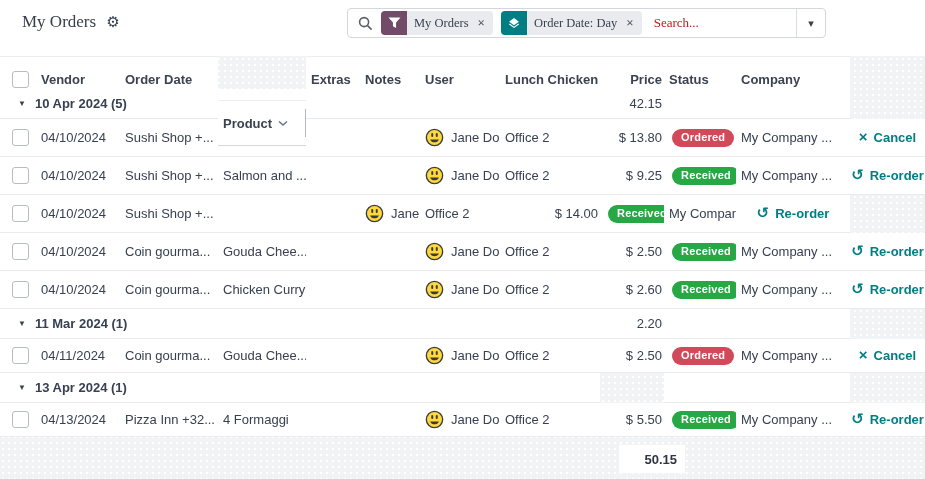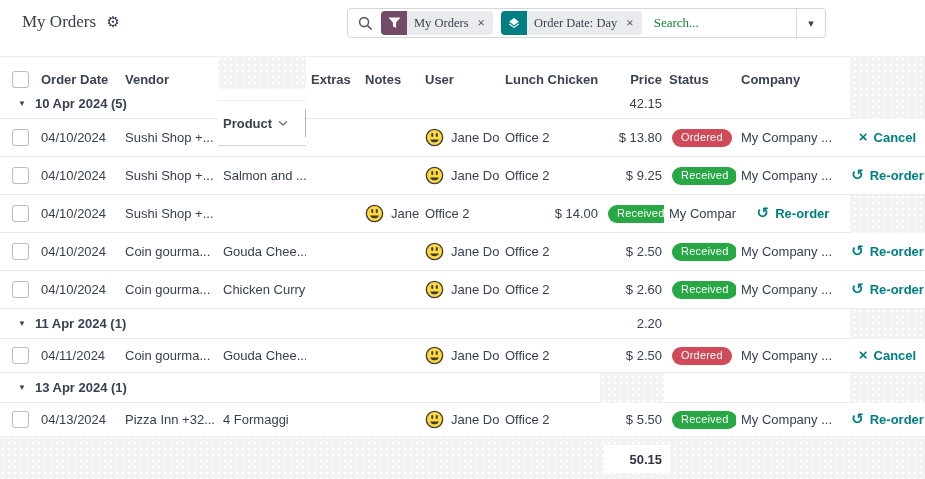--- a/index.html
+++ b/index.html
@@ -16,21 +16,21 @@
     border:1px solid #d3d6db;border-radius:4px;background:#fff;
     display:flex;align-items:center;
   }
   .s-icon{margin:0 8px 0 10px;display:flex;}
   .facet{display:flex;align-items:center;height:24px;background:#e9ebee;border-radius:4px;margin-right:8px;overflow:hidden;flex:none;}
   .facet-icon{width:26px;height:24px;display:flex;align-items:center;justify-content:center;}
   .facet-icon.purple{background:#714B67;}
   .facet-icon.teal{background:#017E84;}
   .facet-label{padding:0 7px;font-size:12.5px;color:#374151;white-space:nowrap;}
   .facet-x{padding:0 8px 0 2px;font-size:13px;font-weight:700;color:#565c64;cursor:pointer;}
-  .placeholder{color:#15803d;font-size:13px;margin-left:4px;flex:1;white-space:nowrap;overflow:hidden;}
+  .placeholder{color:#b91c1c;font-size:13px;margin-left:4px;flex:1;white-space:nowrap;overflow:hidden;}
   .sb-toggle{width:28px;align-self:stretch;border-left:1px solid #d9dce0;display:flex;align-items:center;justify-content:center;color:#374151;font-size:11px;cursor:pointer;flex:none;}
   .content{
     position:relative;height:423px;
     background-color:#f2f3f4;
     background-image:radial-gradient(#ffffff 1.1px,rgba(255,255,255,0) 1.1px);
     background-size:6px 6px;
   }
   .t-row{display:grid;grid-template-columns:36px 84px 98px 88px 54px 60px 80px 100px 64px 72px 114px 75px;box-sizing:border-box;}
   .cell{height:100%;display:flex;align-items:center;box-sizing:border-box;padding:0 5px;font-size:13px;white-space:nowrap;overflow:hidden;}
   .main{background:#fff;}
@@ -46,29 +46,29 @@
   .group-caret{font-size:8px;color:#3b4350;}
   .group-total{grid-column:9/10;justify-content:flex-end;padding-right:2px;}
   .group-fill{grid-column:10/12;}
   .data-row .main,.data-row .action-cell{background:#fff;border-bottom:1px solid #eaebee;}
   .h38{height:38px;}
   .h34{height:34px;}
   .c-check{padding-left:12px;}
   .cbx{width:15px;height:15px;border:1px solid #b6bcc4;border-radius:3px;background:#fff;display:inline-block;cursor:pointer;flex:none;}
   .c-price{justify-content:flex-end;padding-right:2px;}
   .c-status{padding-left:8px;}
-  .badge{color:#fff;font-size:11px;font-weight:400;padding:3px 9px 4px;border-radius:20px;line-height:1;letter-spacing:.2px;}
+  .badge{color:#fff;font-size:11px;font-weight:700;padding:3px 9px 4px;border-radius:20px;line-height:1;letter-spacing:.2px;}
   .c-user{gap:7px;}
   .avatar{display:flex;flex:none;}
   .action-cell{justify-content:center;gap:6px;color:#017E84;font-weight:700;font-size:13px;cursor:pointer;}
   .act-icon{line-height:1;}
   .act-icon.x{font-size:15px;font-weight:700;margin-top:-2px;}
   .act-icon.u{font-size:15px;font-weight:700;margin-top:-2px;}
   .grand-total{
-    position:absolute;left:604px;top:389px;width:66px;height:28px;background:#fff;
+    position:absolute;left:619px;top:389px;width:66px;height:28px;background:#fff;
     display:flex;align-items:center;justify-content:flex-end;padding-right:8px;box-sizing:border-box;
     font-weight:700;font-size:13px;color:#2f3641;
   }
 </style>
 </head>
 <body>
 
 <div class="screen">
 
   <div class="control-panel">
@@ -113,22 +113,22 @@
     </div>
   </div>
 
   <div class="content">
     <div class="table">
 
       <div class="t-row header-row">
         <div class="cell main c-check">
           <span class="cbx"></span>
         </div>
+        <div class="cell main">Vendor</div>
         <div class="cell main">Order Date</div>
-        <div class="cell main">Vendor</div>
         <div class="cell main c-product-h">
           <span>Product</span>
           <span class="product-chevron">
             <svg width="10" height="7" viewBox="0 0 10 6">
                 <path fill="none" stroke="#6b7280" stroke-width="1.4" d="M1 1l4 3.6L9 1"></path>
               </svg>
           </span>
           <span class="col-divider"></span>
         </div>
         <div class="cell main">Extras</div>
@@ -301,21 +301,21 @@
     </div>
     <div class="cell main c-company">My Company ...</div>
     <div class="cell action-cell">
       <span class="act-icon u">↺</span>
       <span class="act-label">Re-order</span>
     </div>
   </div>
           <div class="t-row group-row">
     <div class="cell main group-label-cell">
       <span class="group-caret">▼</span>
-      <span class="group-label">11 Apr 2024 (1)</span>
+      <span class="group-label">11 Mar 2024 (1)</span>
     </div>
     <div class="cell main group-total">2.20</div>
     <div class="cell main group-fill"></div>
     <div class="cell action-cell-empty"></div>
   </div>
           <div class="t-row data-row h34">
     <div class="cell main c-check">
       <span class="cbx"></span>
     </div>
     <div class="cell main c-date">04/11/2024</div>

